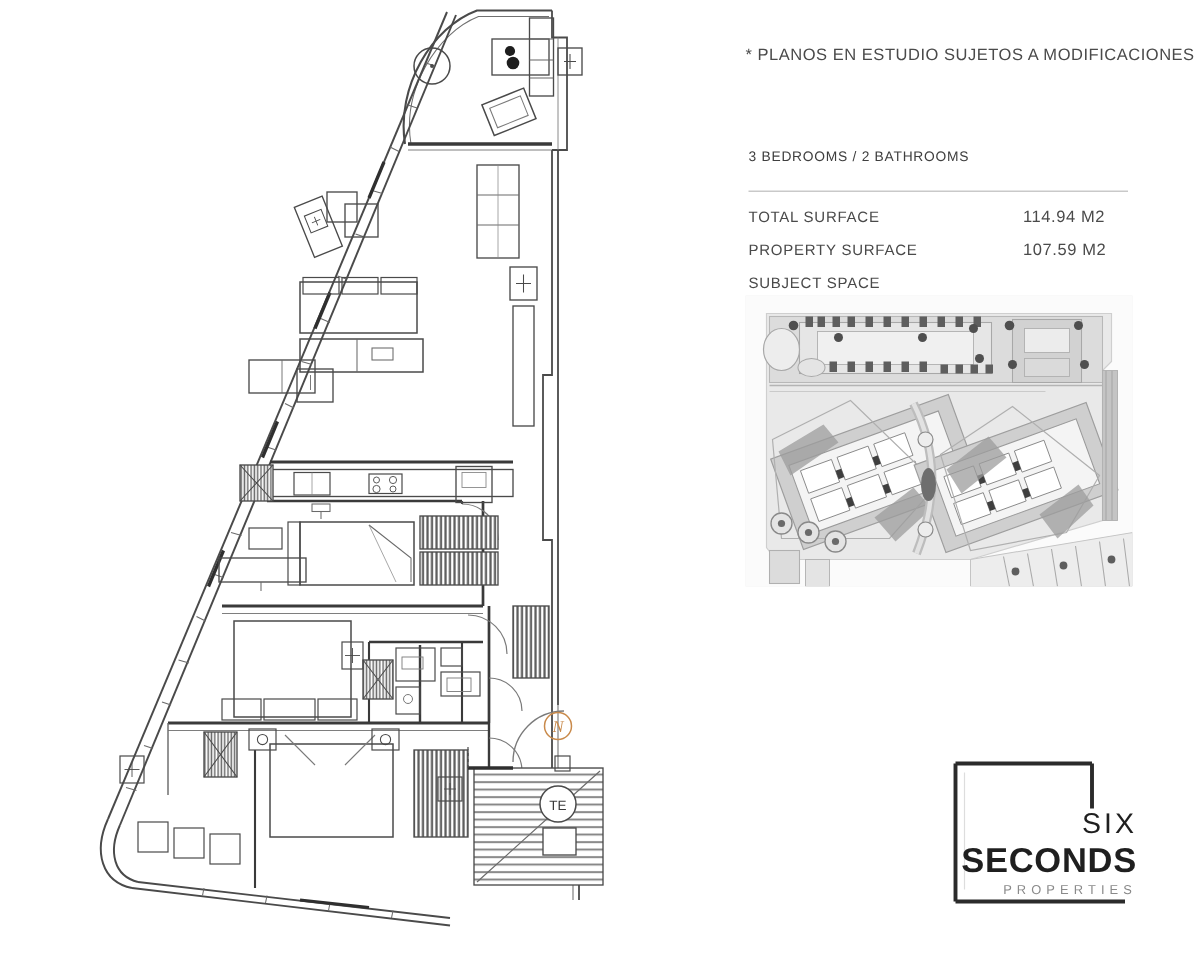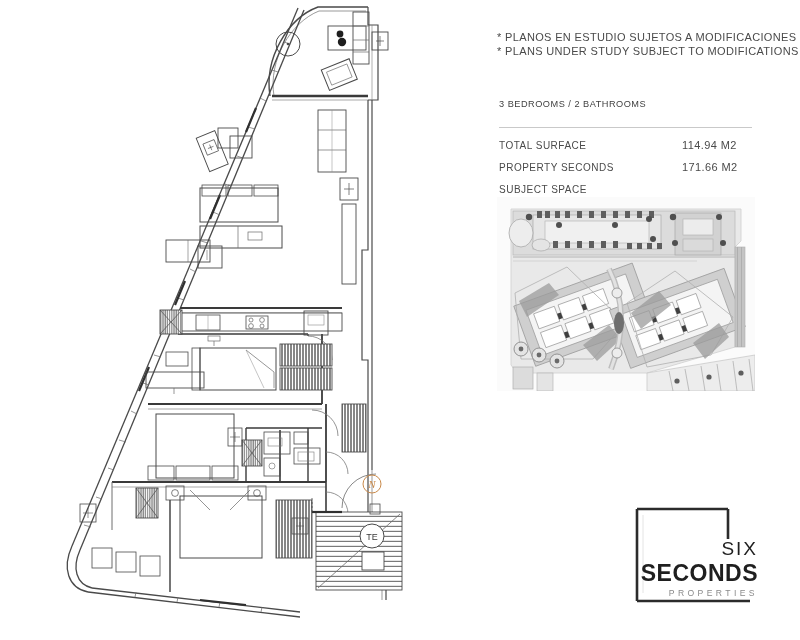--- a/index.html
+++ b/index.html
@@ -383,34 +383,33 @@
 
     <text x="322" y="540" text-anchor="middle" font-family="Liberation Sans, sans-serif" font-size="9" fill="#3a3a3a">TE</text>
     <text x="322" y="488" text-anchor="middle" font-family="Liberation Serif, serif" font-size="11" font-style="italic" fill="#c98a4b">N</text>
   </svg>
 </div>
 
 <div id="right-column">
 
   <div id="disclaimer">
     <div class="dline">* PLANOS EN ESTUDIO SUJETOS A MODIFICACIONES</div>
-    <div class="dline">* PLANS UNDER STUDY SUBJECT TO MODIFICATIONS</div>
   </div>
 
   <div id="spec-block">
     <div id="spec-title">3 BEDROOMS / 2 BATHROOMS</div>
 
     <div class="spec-row">
       <span class="spec-label">TOTAL SURFACE</span>
       <span class="spec-value">114.94 M2</span>
     </div>
 
     <div class="spec-row">
-      <span class="spec-label">PROPERTY SECONDS</span>
-      <span class="spec-value">171.66 M2</span>
+      <span class="spec-label">PROPERTY SURFACE</span>
+      <span class="spec-value">107.59 M2</span>
     </div>
 
 
     <div class="spec-row">
       <span class="spec-label">SUBJECT SPACE</span>
       <span class="spec-value"></span>
     </div>
   </div>
 
   <div id="siteplan">

